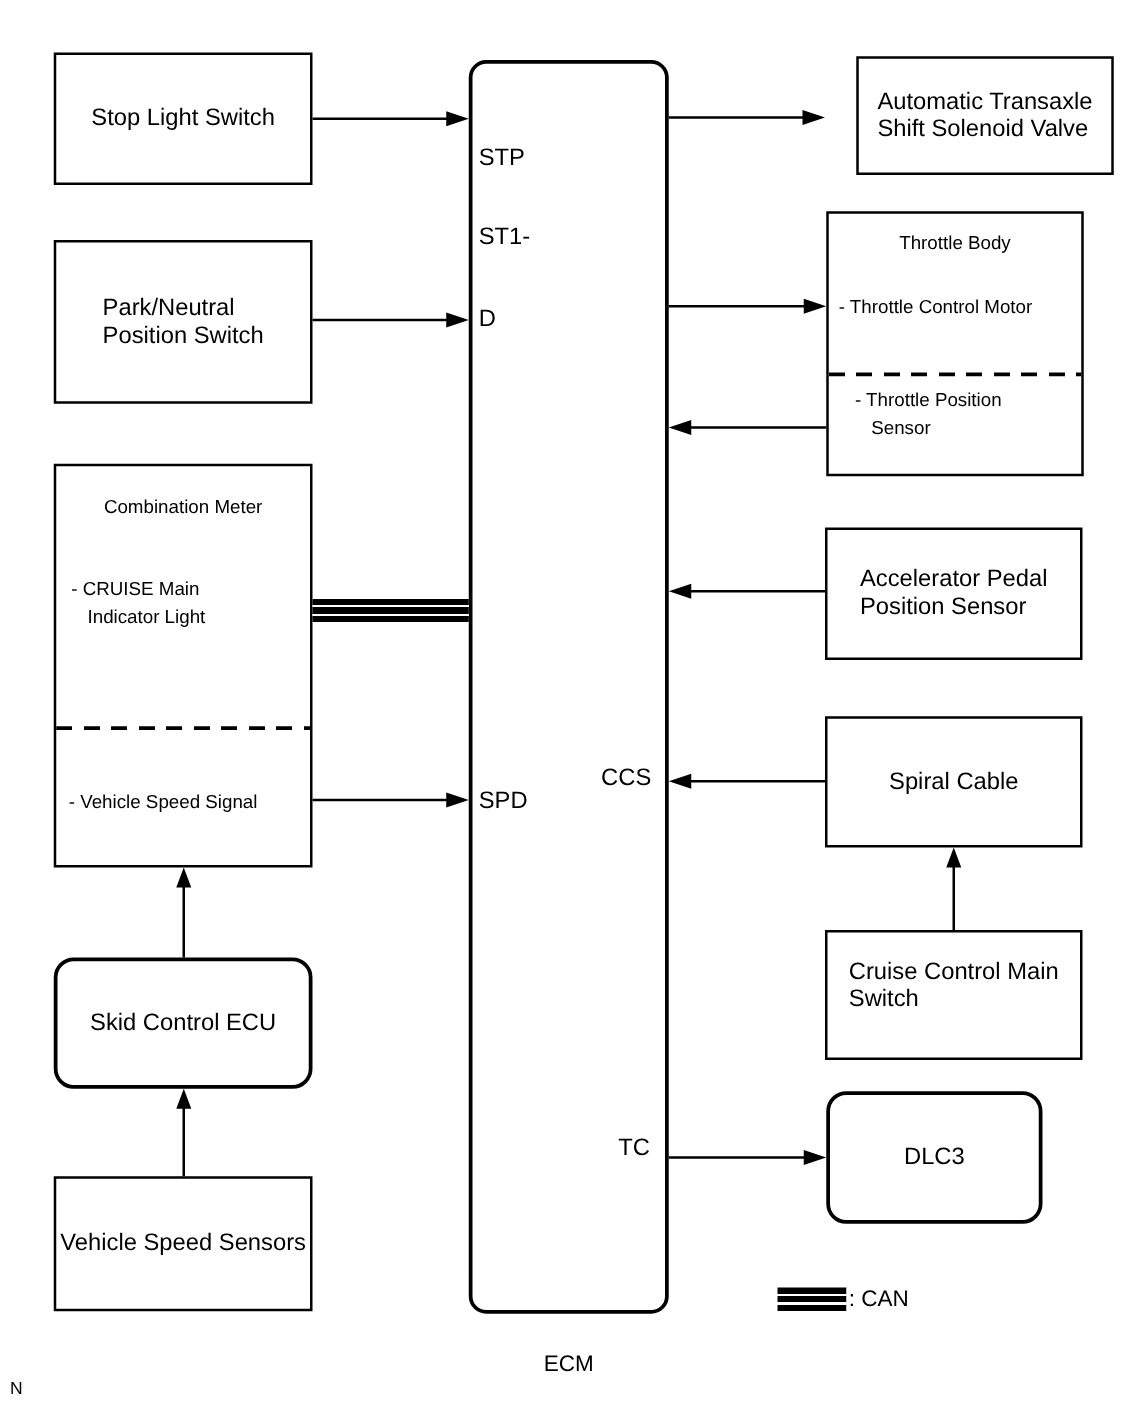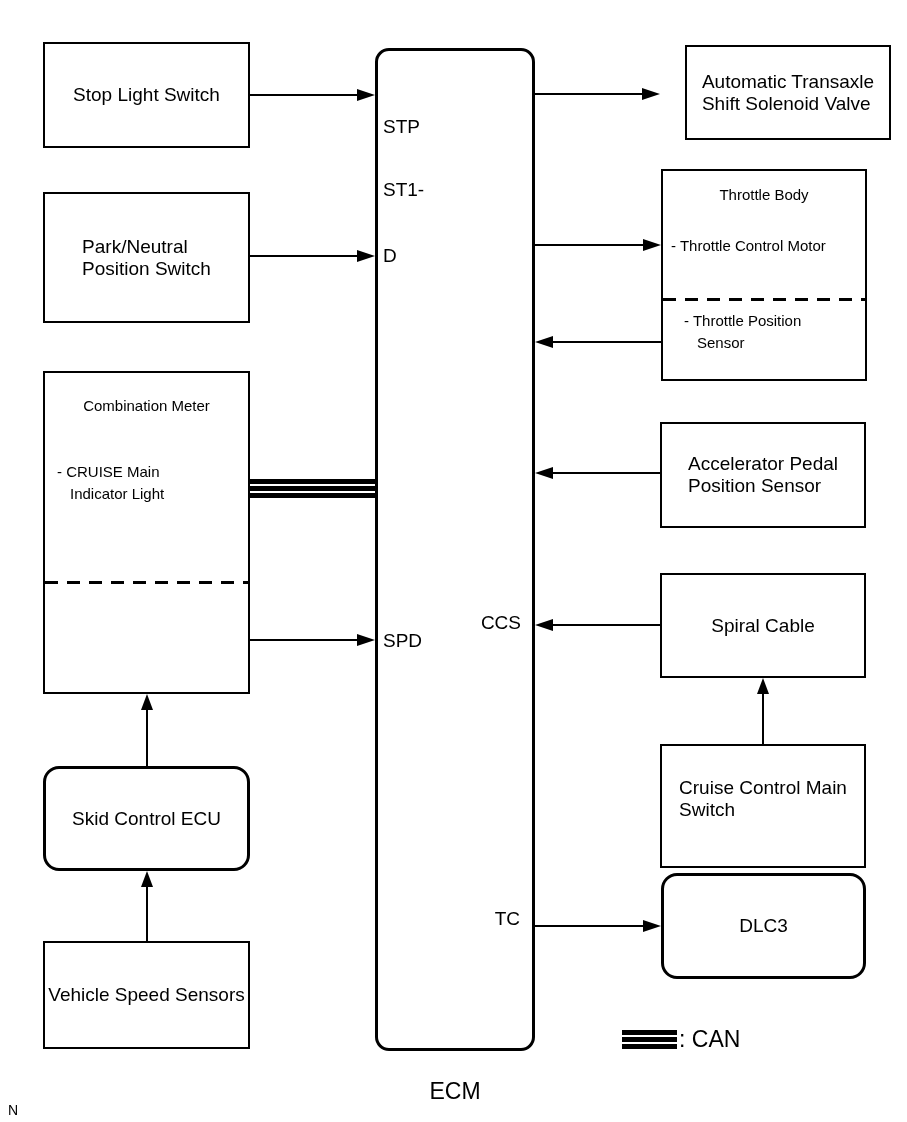--- a/index.html
+++ b/index.html
@@ -56,21 +56,21 @@
     border-left:6px solid transparent; border-right:6px solid transparent;
     border-bottom:16px solid #000; }
   .dashline{
     position:absolute; height:3px;
     background-image:repeating-linear-gradient(90deg,#000 0,#000 13px,transparent 13px,transparent 22px);
   }
   .canbar{
     position:absolute; height:19px;
     background-image:repeating-linear-gradient(180deg,#000 0,#000 5px,#fff 5px,#fff 7px);
   }
-  .caption{ position:absolute; font-size:23px; line-height:22px; }
+  .caption{ position:absolute; font-size:18px; line-height:22px; }
   .marker{ position:absolute; font-size:14px; line-height:14px; }
 </style>
 </head>
 <body>
 
 <div id="page">
 
   <div class="box center-flex" style="left:43px; top:42px; width:207px; height:106px;">
     <span>Stop Light Switch</span>
   </div>
@@ -82,20 +82,21 @@
     </div>
   </div>
 
   <div class="box" style="left:43px; top:371px; width:207px; height:323px;">
     <div class="item" style="left:0; top:22px; width:100%; text-align:center;">Combination Meter</div>
     <div class="item" style="left:12px; top:88px;">
       <div>- CRUISE Main</div>
       <div class="indent">Indicator Light</div>
     </div>
     <div class="dashline" style="left:0; top:208px; width:203px;"></div>
+    <div class="item" style="left:10px; top:258px;">- Vehicle Speed Signal</div>
   </div>
 
   <div class="box rounded center-flex" style="left:43px; top:766px; width:207px; height:105px;">
     <span>Skid Control ECU</span>
   </div>
 
   <div class="box center-flex" style="left:43px; top:941px; width:207px; height:108px;">
     <span>Vehicle Speed Sensors</span>
   </div>
 
@@ -131,28 +132,28 @@
     <div class="lines">
       <div>Accelerator Pedal</div>
       <div>Position Sensor</div>
     </div>
   </div>
 
   <div class="box center-flex" style="left:660px; top:573px; width:206px; height:105px;">
     <span>Spiral Cable</span>
   </div>
 
-  <div class="box center-block" style="left:660px; top:744px; width:206px; height:124px;">
+  <div class="box center-block" style="left:660px; top:744px; width:206px; height:104px;">
     <div class="lines" style="margin-top:-14px;">
       <div>Cruise Control Main</div>
       <div>Switch</div>
     </div>
   </div>
 
-  <div class="box rounded center-flex" style="left:661px; top:873px; width:205px; height:106px;">
+  <div class="box rounded center-flex" style="left:661px; top:873px; width:173px; height:106px;">
     <span>DLC3</span>
   </div>
 
   <div class="hline" style="left:250px; top:94px; width:110px;"></div>
   <div class="head-r" style="left:357px; top:89px;"></div>
 
   <div class="hline" style="left:250px; top:255px; width:110px;"></div>
   <div class="head-r" style="left:357px; top:250px;"></div>
 
   <div class="hline" style="left:250px; top:639px; width:110px;"></div>

